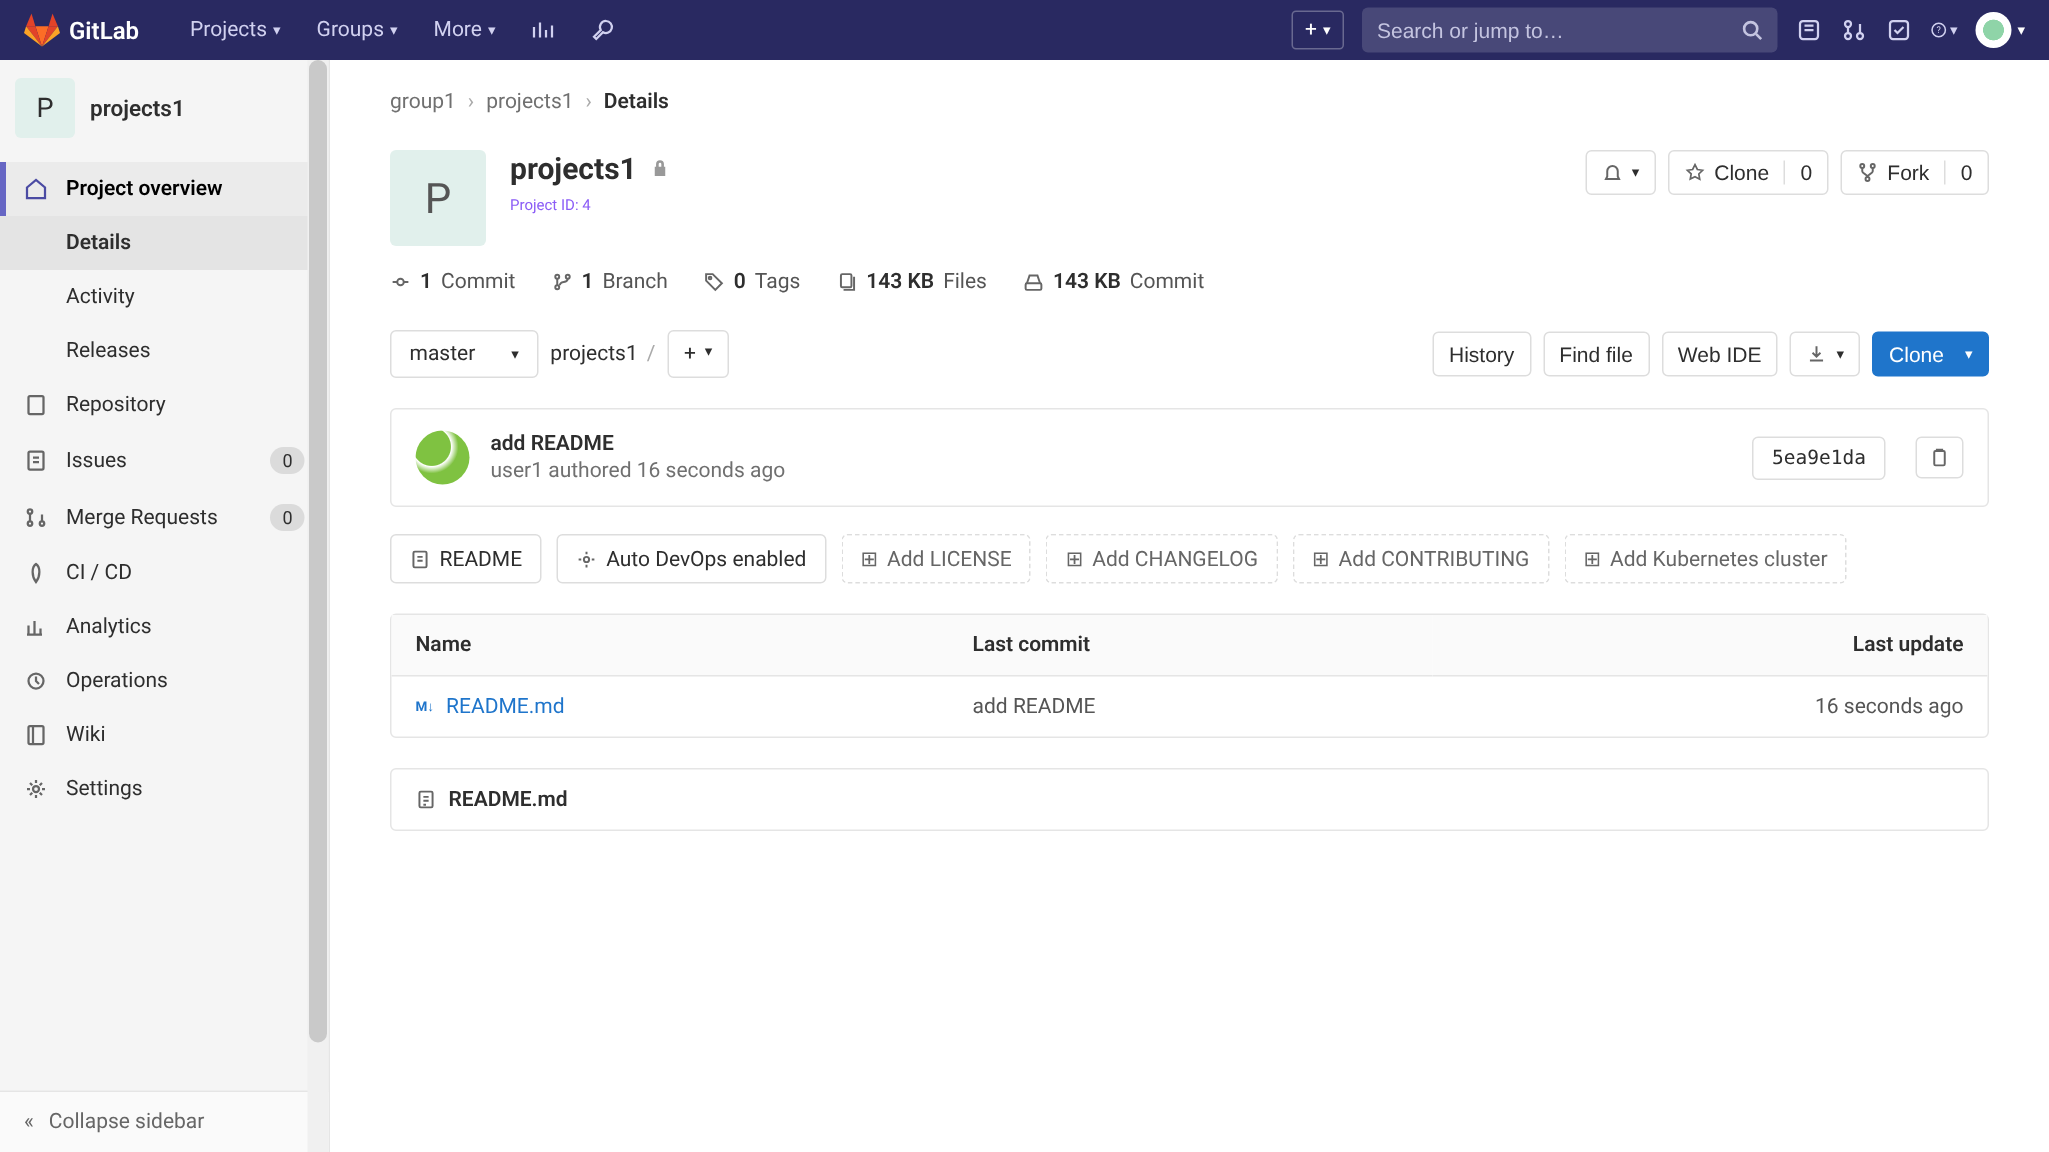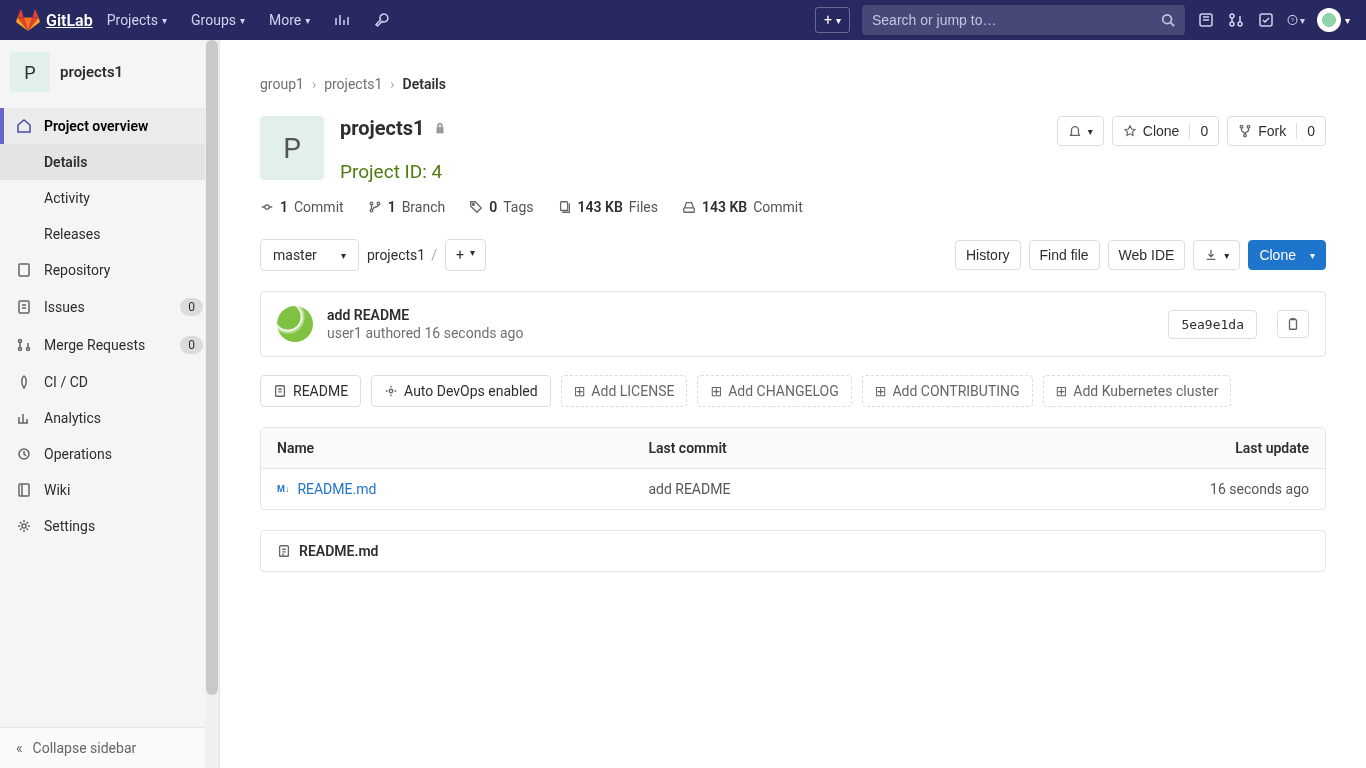--- a/index.html
+++ b/index.html
@@ -2,27 +2,27 @@
 <html><head>
 <meta charset="utf-8">
 <style>
 * { box-sizing: border-box; margin: 0; padding: 0; }
 body { font-family: -apple-system, BlinkMacSystemFont, "Segoe UI", Roboto, sans-serif; font-size: 14px; color: #2e2e2e; background: #fff; }
 a { text-decoration: none; color: inherit; }
 
 
 .topnav { background: #292961; color: #fff; height: 40px; display: flex; align-items: center; padding: 0 16px; }
 .topnav-left { display: flex; align-items: center; gap: 4px; }
-.logo { display: flex; align-items: center; gap: 6px; font-weight: 600; font-size: 16px; margin-right: 0; text-decoration: underline; }
+.logo { display: flex; align-items: center; gap: 6px; font-weight: 600; font-size: 16px; margin-right: 20px; }
 .logo-icon { width: 24px; height: 24px; }
 .nav-item { color: #d1d1f0; padding: 8px 10px; display: flex; align-items: center; gap: 4px; cursor: pointer; font-size: 14px; }
 .caret { font-size: 10px; }
 .topnav-right { margin-left: auto; display: flex; align-items: center; gap: 12px; }
 .plus-btn { display: flex; align-items: center; gap: 4px; padding: 4px 8px; border: 1px solid rgba(255,255,255,0.3); border-radius: 3px; cursor: pointer; }
-.search-box { background: rgba(255,255,255,0.15); border-radius: 4px; width: 323px; height: 30px; display: flex; align-items: center; padding: 0 10px; }
+.search-box { background: rgba(255,255,255,0.15); border-radius: 4px; width: 277px; height: 30px; display: flex; align-items: center; padding: 0 10px; }
 .search-box input { background: transparent; border: none; color: #fff; flex: 1; outline: none; font-size: 14px; }
 .search-box input::placeholder { color: #c4c4e0; }
 .nav-icon { color: #d1d1f0; cursor: pointer; width: 18px; height: 18px; display: flex; align-items: center; justify-content: center; }
 .avatar-sm { width: 24px; height: 24px; border-radius: 50%; background: radial-gradient(circle, #8fd4a8 40%, #fff 42%); display: flex; align-items: center; gap: 4px; }
 
 
 .layout { display: flex; height: calc(100vh - 40px); }
 
 
 .sidebar { width: 220px; background: #f5f5f5; border-right: 1px solid #e5e5e5; display: flex; flex-direction: column; position: relative; }
@@ -36,29 +36,29 @@
 .side-nav li.sub { padding-left: 44px; font-size: 14px; background: #fff0; }
 .side-nav li.sub.active-sub { background: #e4e4e4; font-weight: 600; }
 .side-icon { width: 16px; height: 16px; flex-shrink: 0; display: flex; align-items: center; justify-content: center; color: #666; }
 .side-nav li.active .side-icon { color: #4b4ba3; }
 .badge-count { margin-left: auto; background: #dbdbdb; color: #2e2e2e; border-radius: 10px; padding: 0 8px; font-size: 12px; line-height: 18px; }
 .collapse-bar { border-top: 1px solid #e5e5e5; padding: 12px 16px; display: flex; align-items: center; gap: 10px; color: #666; cursor: pointer; background: #fafafa; }
 .scrollbar-stub { position: absolute; right: 0; top: 0; width: 14px; height: 100%; background: #f0f0f0; }
 .scrollbar-thumb { position: absolute; right: 1px; top: 0; width: 12px; height: 90%; background: #c9c9c9; border-radius: 6px; }
 
 
-.main { flex: 1; padding: 36px 40px; overflow-y: auto; }
+.main { flex: 1; padding: 20px 40px; overflow-y: auto; }
 .breadcrumb { display: flex; align-items: center; gap: 8px; color: #707070; font-size: 14px; margin-bottom: 24px; }
 .breadcrumb .sep { color: #aaa; }
 .breadcrumb .current { color: #2e2e2e; font-weight: 600; }
 
 .proj-hero { display: flex; align-items: flex-start; gap: 16px; margin-bottom: 16px; }
 .hero-avatar { width: 64px; height: 64px; background: #e1f0ec; display: flex; align-items: center; justify-content: center; font-size: 28px; border-radius: 4px; color: #555; }
 .hero-info h1 { font-size: 20px; font-weight: 700; display: flex; align-items: center; gap: 8px; }
-.hero-info .pid { color: #4d7c0f; font-size: 19px; margin-top: 20px; }
+.hero-info .pid { color: #8b5cf6; font-size: 10px; margin-top: 8px; }
 .hero-actions { margin-left: auto; display: flex; gap: 8px; }
 .btn { border: 1px solid #ddd; background: #fff; border-radius: 4px; padding: 6px 10px; font-size: 14px; display: inline-flex; align-items: center; gap: 6px; cursor: pointer; color: #2e2e2e; }
 .btn .cnt { border-left: 1px solid #ddd; padding-left: 10px; margin-left: 4px; }
 .btn-primary { background: #1f75cb; color: #fff; border-color: #1f75cb; }
 .icon-sm { width: 14px; height: 14px; }
 
 .stats-row { display: flex; gap: 24px; margin-bottom: 24px; color: #555; font-size: 14px; flex-wrap: wrap; }
 .stat { display: flex; align-items: center; gap: 6px; cursor: pointer; }
 .stat strong { color: #2e2e2e; font-weight: 600; }
 

